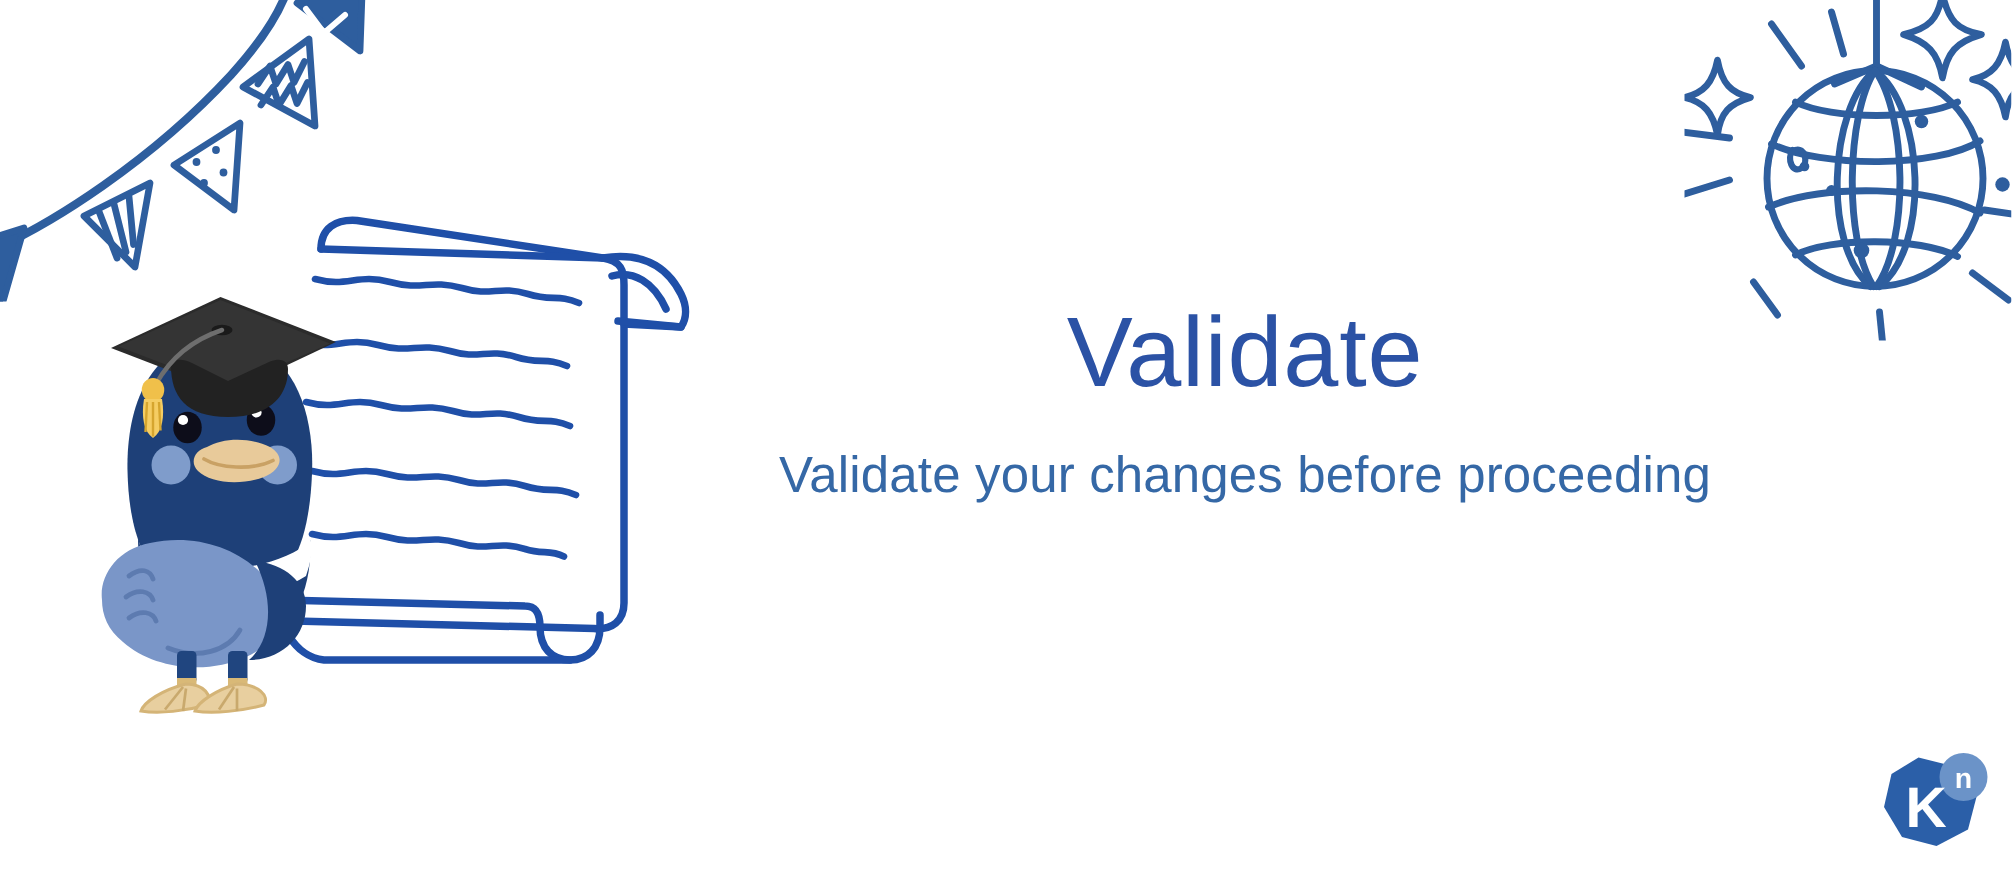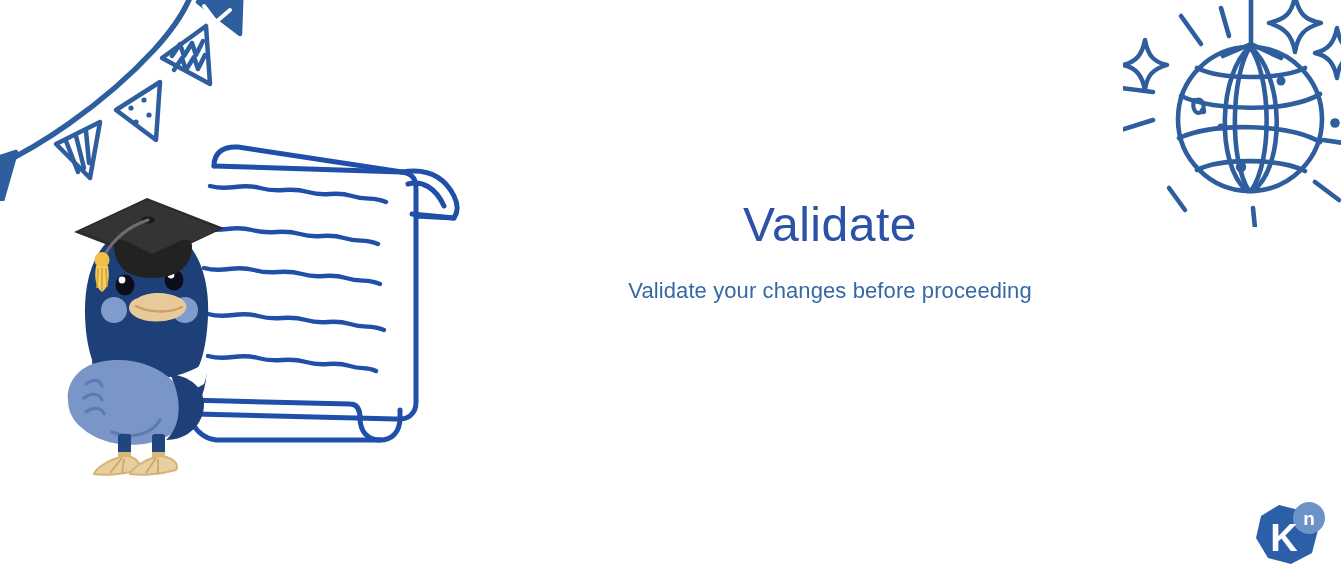--- a/index.html
+++ b/index.html
@@ -52,31 +52,31 @@
   
   #text-block {
     position: absolute;
     left: 470px;
     top: 200px;
     width: 720px;
     text-align: center;
   }
   #page-title {
     font-family: "Liberation Sans", sans-serif;
-    font-size: 48px;
+    font-size: 66px;
     font-weight: 400;
     line-height: 1.05;
     letter-spacing: 0.5px;
     color: #2b52a5;
     margin: 0;
     padding: 0;
   }
   #page-subtitle {
     font-family: "Liberation Sans", sans-serif;
-    font-size: 22px;
+    font-size: 34px;
     font-weight: 400;
     line-height: 1.2;
     letter-spacing: 0.1px;
     color: #3568a6;
     margin: 28px 0 0 0;
     padding: 0;
   }
 
   
   #brand-logo {

